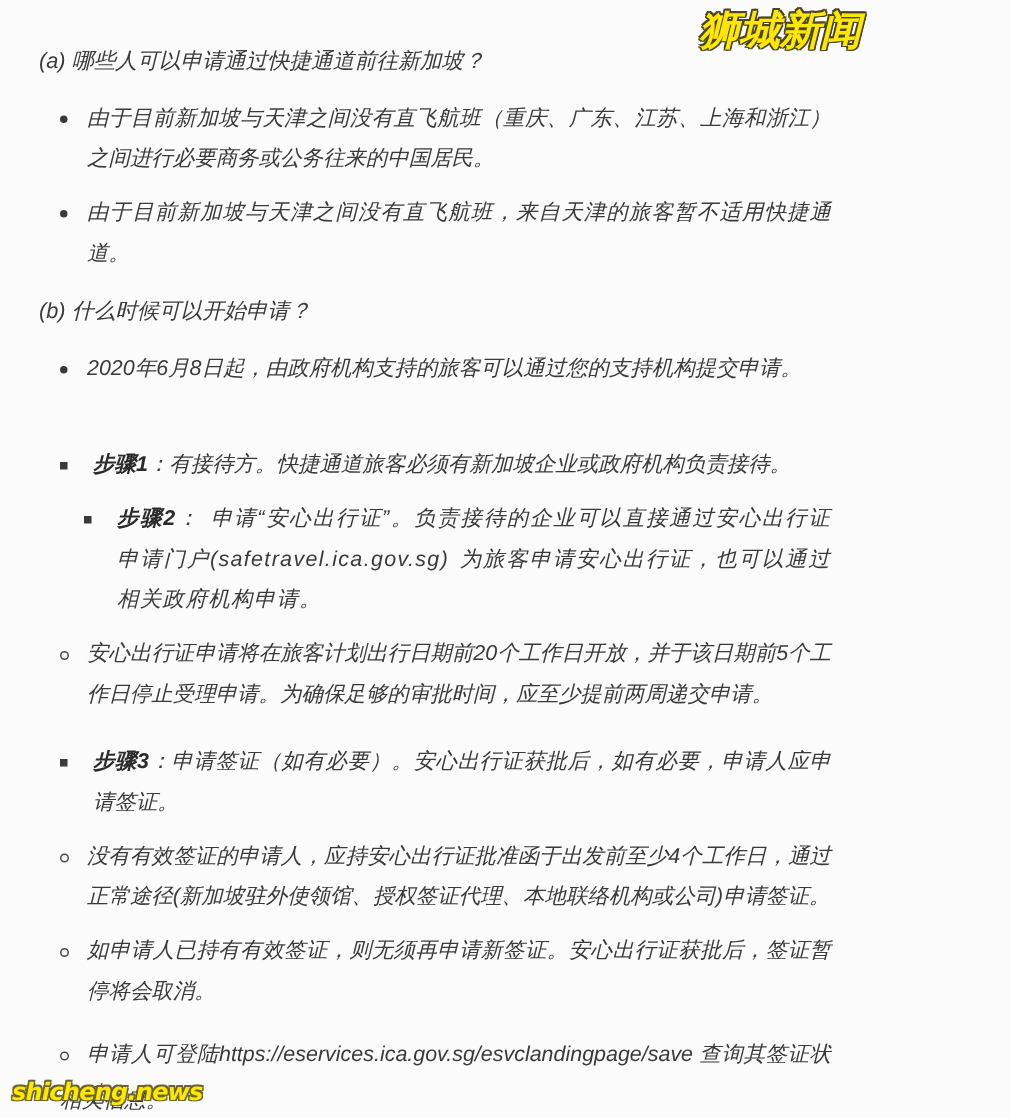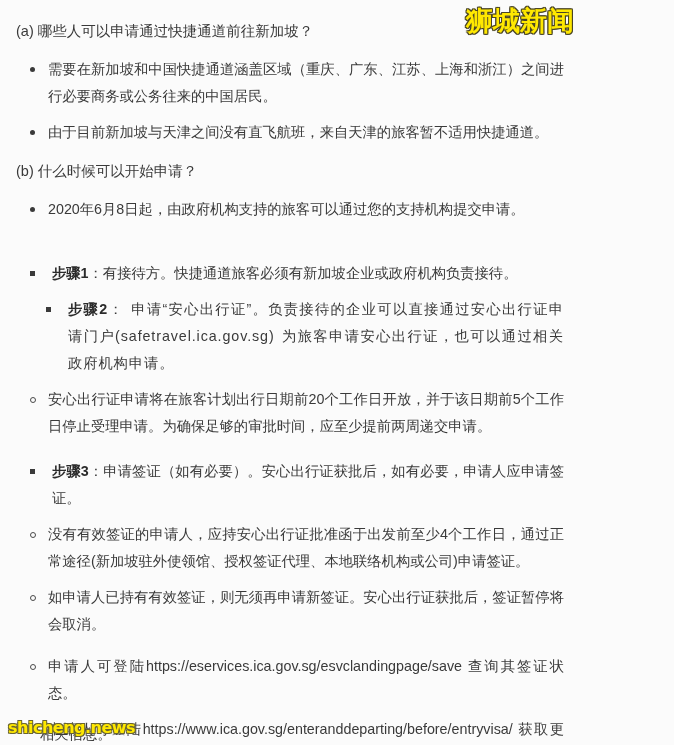--- a/index.html
+++ b/index.html
@@ -14,23 +14,24 @@
     color: #3a3a3a;
     overflow: hidden;
     position: relative;
   }
 
   #page {
     position: relative;
     width: 582px;
     height: 745px;
     box-sizing: border-box;
-    padding: 8px;
+    padding: 18px;
     background: #fbfbfb;
     overflow: hidden;
+    font-style: italic;
   }
 
   
   .qhead {
     font-size: 14.5px;
     line-height: 22px;
     color: #3a3a3a;
     padding-left: 8px;
     margin: 0;
     white-space: nowrap;
@@ -170,21 +171,21 @@
 <div id="page">
 
   <div class="gap-a"></div>
 
   <div class="qhead">(a) 哪些人可以申请通过快捷通道前往新加坡？</div>
   <div class="gap-q"></div>
 
   <ul class="list">
     <li class="li b-disc">
       <span class="bullet"></span>
-      <span>需要在新加坡和中国快捷通道涵盖区域（重庆、广东、江苏、上海和浙江）之间进行必要商务或公务往来的中国居民。</span>
+      <span>由于目前新加坡与天津之间没有直飞航班（重庆、广东、江苏、上海和浙江）之间进行必要商务或公务往来的中国居民。</span>
     </li>
     <div class="gap-s"></div>
     <li class="li b-disc">
       <span class="bullet"></span>
       <span>由于目前新加坡与天津之间没有直飞航班，来自天津的旅客暂不适用快捷通道。</span>
     </li>
   </ul>
 
   <div class="gap-q"></div>
   <div class="qhead">(b) 什么时候可以开始申请？</div>

